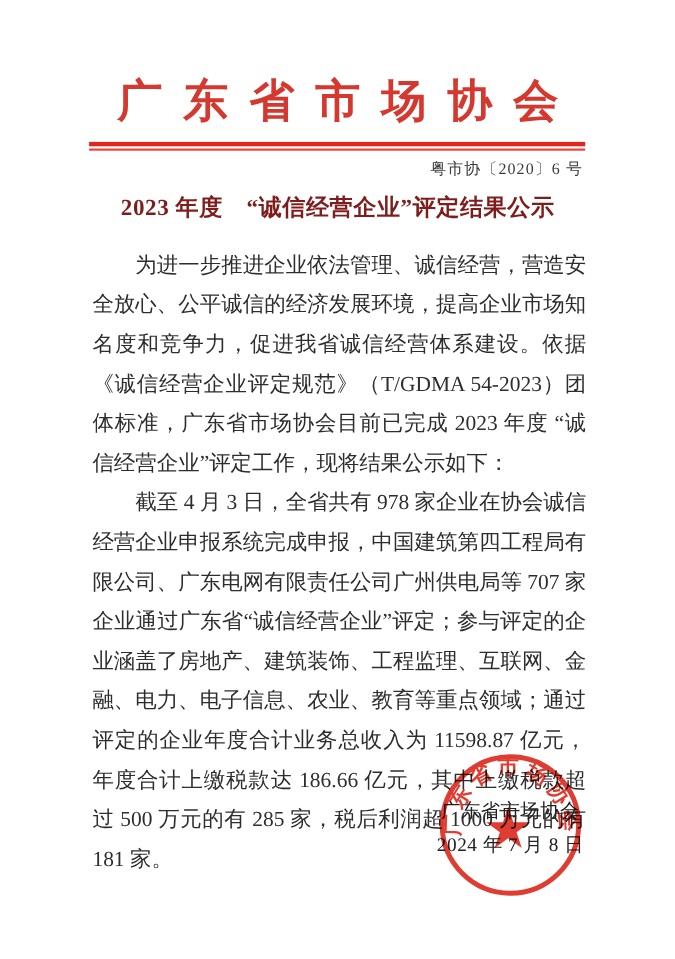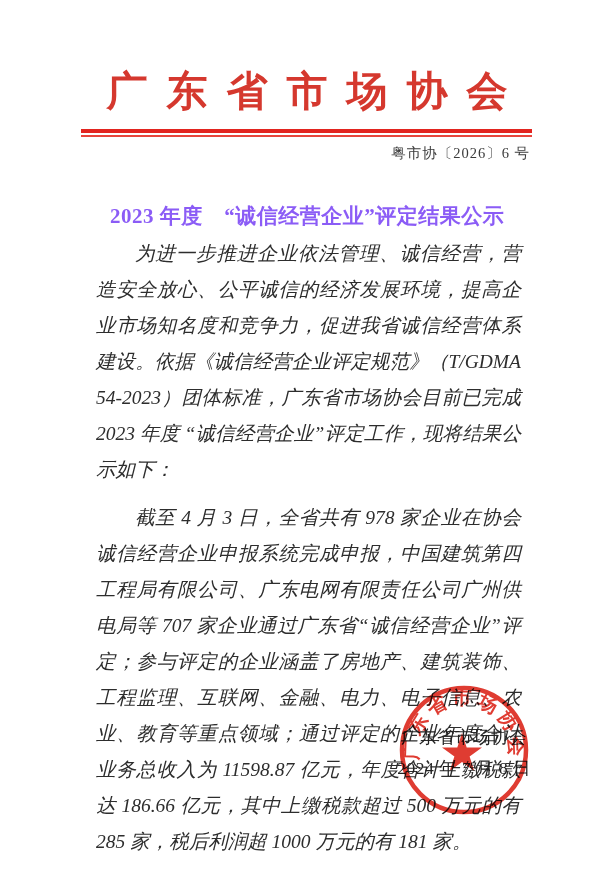--- a/index.html
+++ b/index.html
@@ -16,49 +16,49 @@
   .red-rule{
     position:absolute;top:129px;left:81px;width:451px;height:2px;
     border-top:4px solid #e2241f;border-bottom:2px solid #e8453c;background:#ffffff;
   }
   .doc-number{
     position:absolute;top:144px;right:84px;
     font-size:14.5px;color:#3a3a3a;letter-spacing:1px;
   }
   .notice-title{
     position:absolute;top:174px;left:0;width:614px;text-align:center;
-    font-size:21px;font-weight:bold;color:#8b5cf6;letter-spacing:0.5px;margin-top:28px;
+    font-size:21px;font-weight:bold;color:#7f1d1d;letter-spacing:0.5px;
   }
   .body-text{
     position:absolute;top:224px;left:84px;width:449px;
     font-size:19.5px;line-height:36px;color:#2d2d2d;
     text-align:justify;
   }
-  .body-text p{margin:12px;text-indent:2em;font-style:italic;}
+  .body-text p{margin:0;text-indent:2em;}
   .signature{
     position:absolute;top:722px;right:83px;z-index:1;
     font-size:17.5px;color:#222222;text-align:center;line-height:31px;
     letter-spacing:0.5px;white-space:nowrap;
   }
   .seal{
     position:absolute;top:682px;left:396px;width:136px;height:136px;z-index:2;
     mix-blend-mode:multiply;opacity:0.92;pointer-events:none;
   }
   .seal svg{display:block;width:100%;height:100%;}
 </style>
 </head>
 <body>
 
 <div class="page">
 
   <div class="org-header">广东省市场协会</div>
 
   <div class="red-rule"></div>
 
-  <div class="doc-number">粤市协〔2026〕6 号</div>
+  <div class="doc-number">粤市协〔2020〕6 号</div>
 
   <div class="notice-title">2023 年度　“诚信经营企业”评定结果公示</div>
 
   <div class="body-text">
     <p>为进一步推进企业依法管理、诚信经营，营造安全放心、公平诚信的经济发展环境，提高企业市场知名度和竞争力，促进我省诚信经营体系建设。依据《诚信经营企业评定规范》（T/GDMA 54-2023）团体标准，广东省市场协会目前已完成 2023 年度 “诚信经营企业”评定工作，现将结果公示如下：</p>
     <p>截至 4 月 3 日，全省共有 978 家企业在协会诚信经营企业申报系统完成申报，中国建筑第四工程局有限公司、广东电网有限责任公司广州供电局等 707 家企业通过广东省“诚信经营企业”评定；参与评定的企业涵盖了房地产、建筑装饰、工程监理、互联网、金融、电力、电子信息、农业、教育等重点领域；通过评定的企业年度合计业务总收入为 11598.87 亿元，年度合计上缴税款达 186.66 亿元，其中上缴税款超过 500 万元的有 285 家，税后利润超 1000 万元的有 181 家。</p>
   </div>
 
   <div class="signature">
     <div>广东省市场协会</div>

